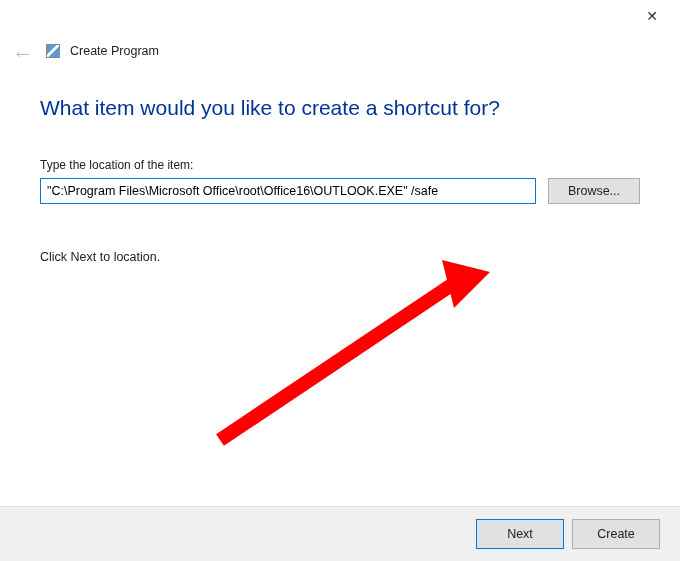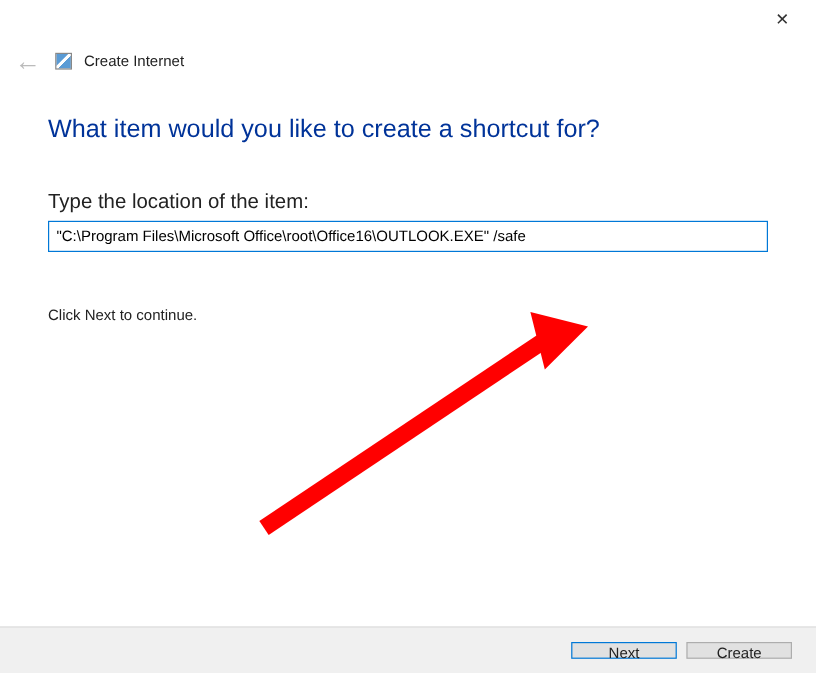--- a/index.html
+++ b/index.html
@@ -66,21 +66,21 @@
     }
     .desc {
       color: #222;
       font-size: 12.5px;
       line-height: 1.55;
       margin: 0 0 30px 0;
       max-width: 600px;
     }
     .label {
       color: #222;
-      font-size: 17px;
+      font-size: 12px;
       margin: 0 0 6px 0;
     }
     .input-row {
       display: flex;
       gap: 12px;
       align-items: stretch;
       margin-bottom: 46px;
     }
     .location-input {
       flex: 1;
@@ -112,21 +112,21 @@
       right: 0;
       background: #f0f0f0;
       border-top: 1px solid #ddd;
       padding: 12px 20px;
       display: flex;
       justify-content: flex-end;
       gap: 8px;
     }
     .footer button {
       width: 88px;
-      height: 14px;
+      height: 30px;
       font-family: "Segoe UI", Tahoma, sans-serif;
       font-size: 12.5px;
       cursor: pointer;
     }
     .btn-next {
       background: #e1e1e1;
       border: 1px solid #0078d7;
       color: #222;
     }
     .btn-cancel {
@@ -144,30 +144,31 @@
 </head>
 <body>
 
 <div class="titlebar">
   <div class="close-x">✕</div>
 </div>
 
 <div class="header-row">
   <span class="back-arrow">←</span>
   <span class="mini-icon"></span>
-  <span class="header-title">Create Internet</span>
+  <span class="header-title">Create Program</span>
 </div>
 
 <div class="content">
   <h1 class="heading">What item would you like to create a shortcut for?</h1>
   <p class="label">Type the location of the item:</p>
   <div class="input-row">
     <input class="location-input" type="text" value="&quot;C:\Program Files\Microsoft Office\root\Office16\OUTLOOK.EXE&quot; /safe" style="">
+    <button class="browse-btn">Browse...</button>
   </div>
-  <p class="hint">Click Next to continue.</p>
+  <p class="hint">Click Next to location.</p>
 </div>
 
 <svg class="arrow-overlay" width="330" height="200">
   <defs>
     <marker id="ah" markerWidth="12" markerHeight="12" refX="6" refY="6" orient="auto">
       <polygon points="0,0 12,6 0,12" fill="#ff0000"></polygon>
     </marker>
   </defs>
   <line x1="40" y1="180" x2="276" y2="22" stroke="#ff0000" stroke-width="14"></line>
   <polygon points="262,0 310,12 274,48" fill="#ff0000"></polygon>

